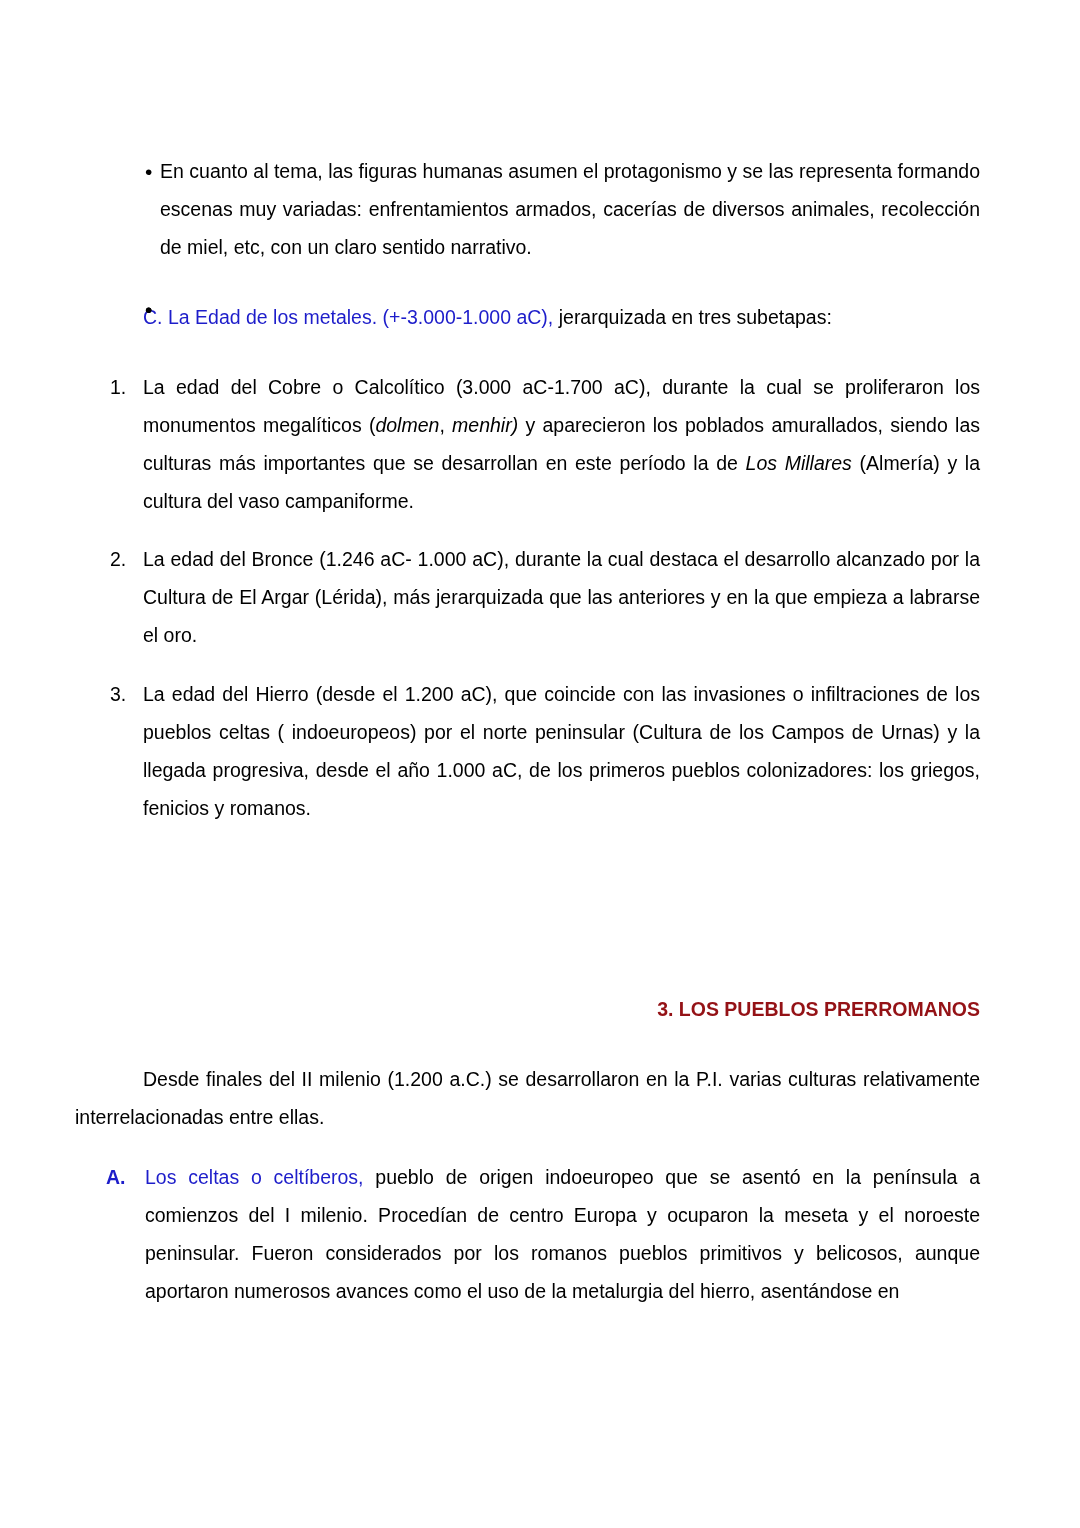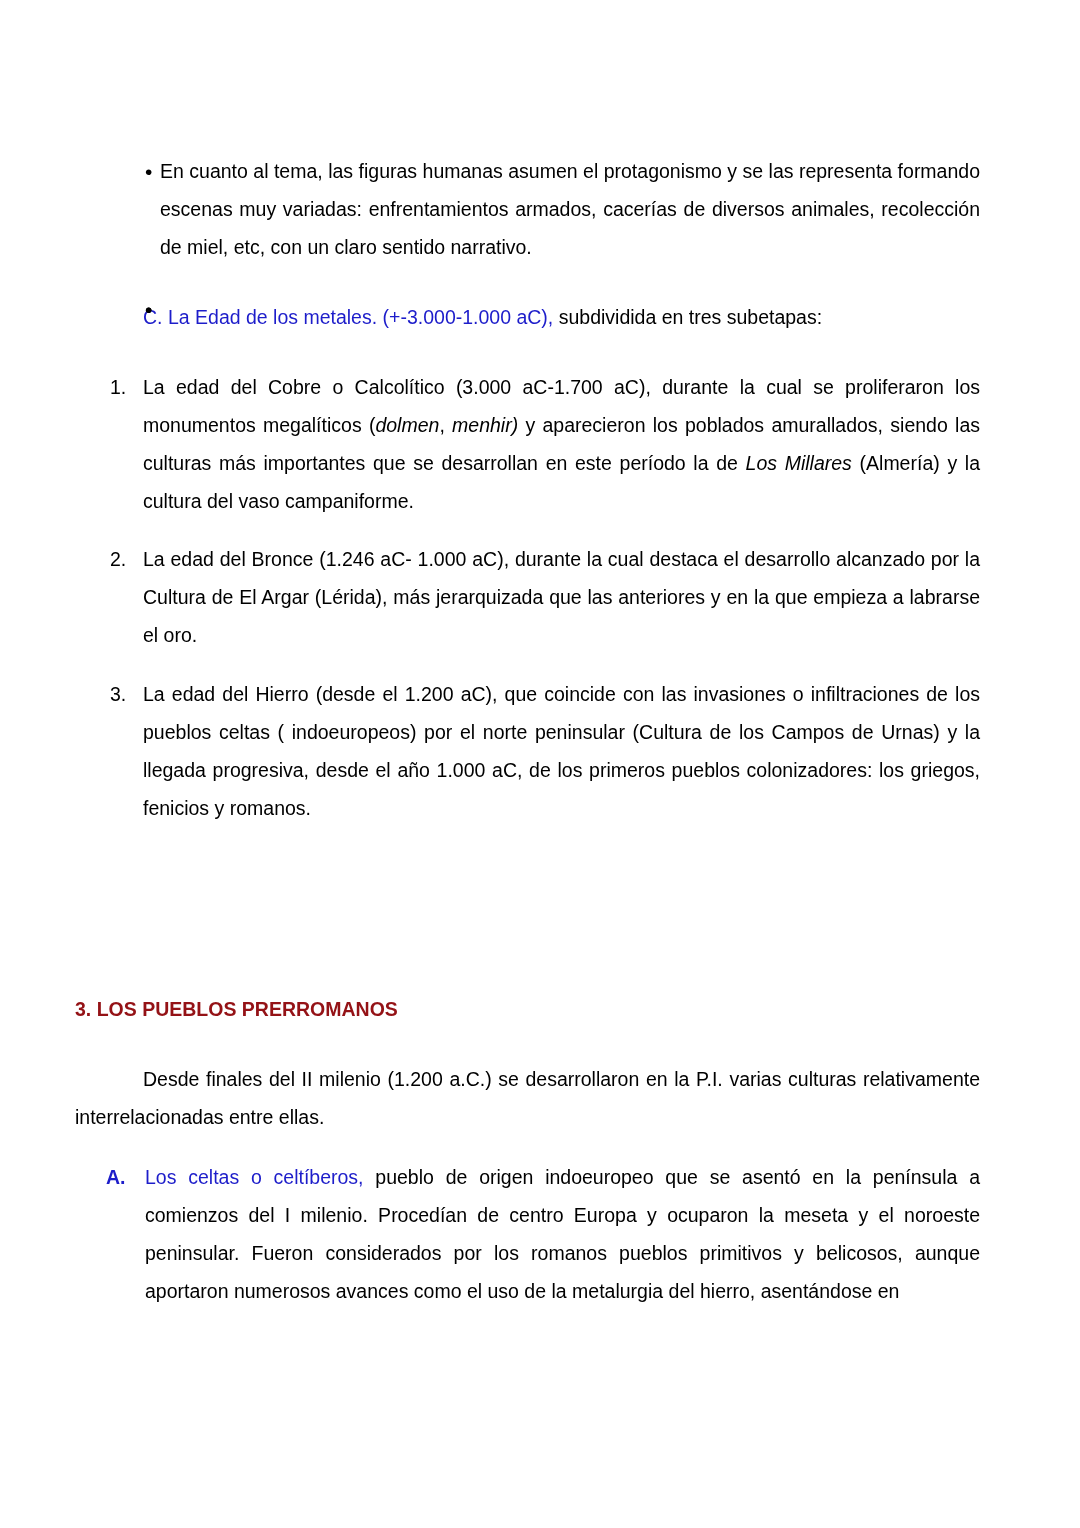--- a/index.html
+++ b/index.html
@@ -25,21 +25,21 @@
     font-size:21px;line-height:38px;
   }
   .num-item{position:relative;padding-left:68px;}
   .num-item .marker{position:absolute;left:35px;top:0;}
   .let-item{position:relative;padding-left:70px;}
   .let-item .marker{
     position:absolute;left:31px;top:0;
     font-weight:700;color:var(--blue,#1d1dca);
   }
   .heading-c{margin-left:68px;font-weight:700;}
-  .heading-main{font-weight:700;color:var(--red,#941216);}
+  .heading-main{font-weight:700;color:var(--red,#941216);text-align:right;}
   .paragraph{text-indent:68px;}
 </style>
 </head>
 <body>
 
 <div class="page">
 
   <div class="bullet-item just" style="margin-top:0">
     <span class="bullet">•</span>
     <span><span>En cuanto al tema, las figuras humanas asumen el protagonismo y se las representa formando escenas muy variadas: enfrentamientos armados, cacerías de diversos animales, recolección de miel, etc, con un claro sentido narrativo.</span></span>
@@ -47,21 +47,21 @@
 
   <div class="bullet-item just" style="margin-top:24px">
     <span class="bullet">•</span>
   </div>
 
   <div class="bullet-item just" style="margin-top:24px">
     <span class="bullet">•</span>
   </div>
 
   <div class="heading-c" style="margin-top:32px">
-    <span><span class="b" style="color: rgb(29, 29, 202);">C. La Edad de los metales. (+-3.000-1.000 aC),</span><span class="b"> subdividida en tres subetapas:</span></span>
+    <span><span class="b" style="color: rgb(29, 29, 202);">C. La Edad de los metales. (+-3.000-1.000 aC),</span><span class="b"> jerarquizada en tres subetapas:</span></span>
   </div>
 
   <div class="num-item just" style="margin-top:32px">
     <span class="marker">1.</span>
     <span><span class="b">La edad del Cobre o Calcolítico (3.000 aC-1.700 aC)</span><span>, durante la cual se proliferaron los monumentos megalíticos (</span><span class="i">dolmen</span><span>, </span><span class="i">menhir)</span><span> y aparecieron los poblados amurallados, siendo las culturas más importantes que se desarrollan en este período la de </span><span class="b i">Los Millares</span><span class="b"> (Almería) y la cultura del vaso campaniforme.</span></span>
   </div>
 
   <div class="num-item just" style="margin-top:20px">
     <span class="marker b">2.</span>
     <span><span class="b">La edad del Bronce (1.246 aC- 1.000 aC),</span><span> durante la cual destaca el desarrollo alcanzado por la </span><span class="b">Cultura de El Argar (Lérida)</span><span>, más jerarquizada que las anteriores y en la que empieza a labrarse el oro.</span></span>

